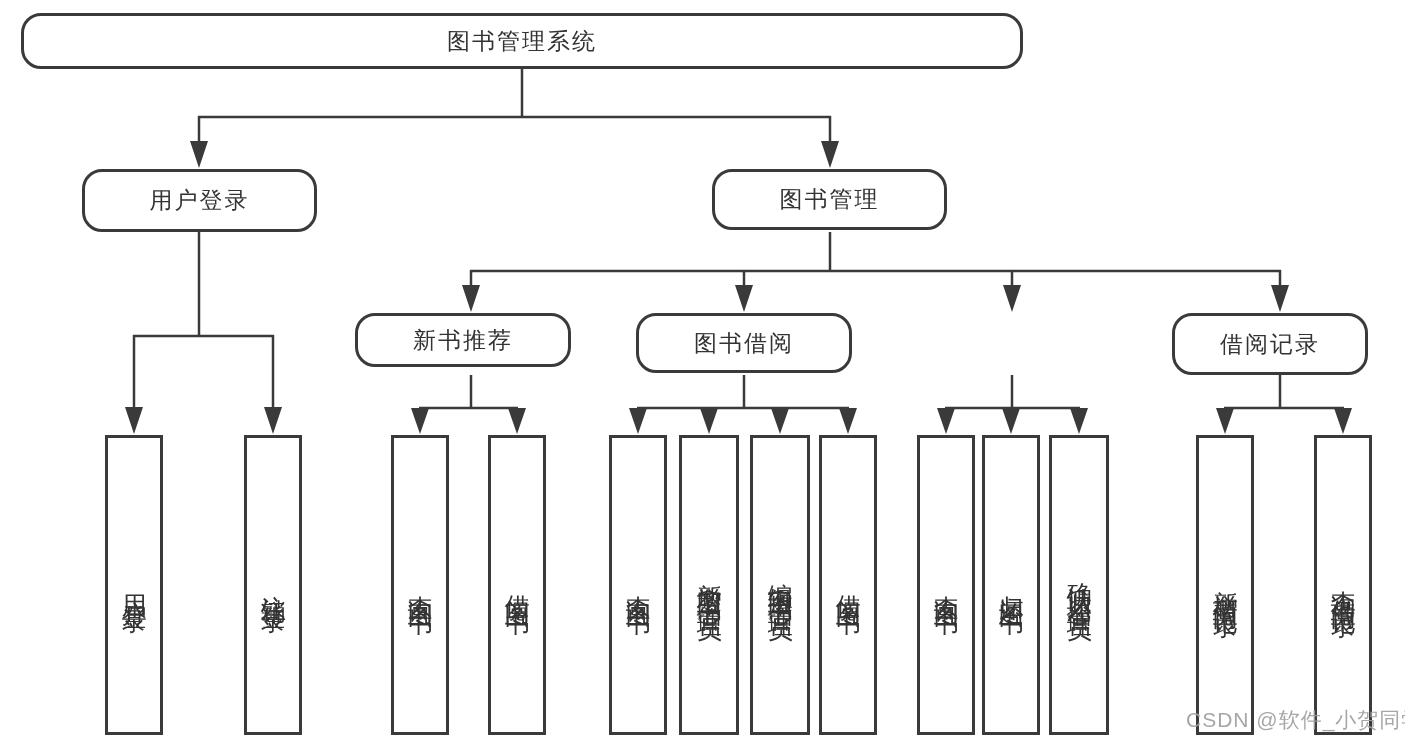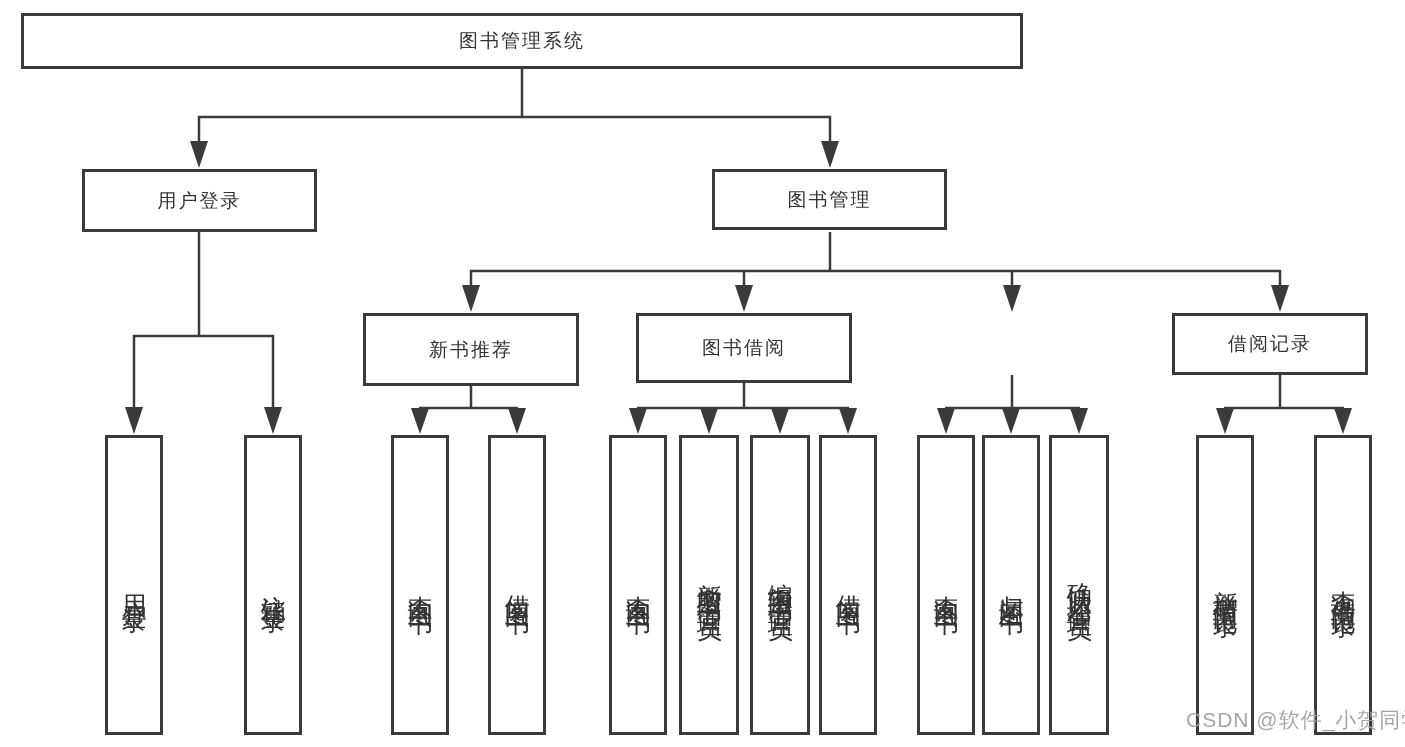--- a/index.html
+++ b/index.html
@@ -14,21 +14,21 @@
   svg.connectors line{stroke:#3a3a3a;stroke-width:2.5;}
   svg.connectors polygon{fill:#3a3a3a;stroke:none;}
   .node{
     position:absolute;
     box-sizing:border-box;
     background:#ffffff;
     border:3px solid #3a3a3a;
     display:flex;align-items:center;justify-content:center;
     color:#333333;
   }
-  .node.h{font-size:19px;letter-spacing:2px;white-space:nowrap;}
+  .node.h{font-size:23px;letter-spacing:2px;white-space:nowrap;border-radius:20px;}
   .node.v{top:435px;height:300px;}
   .vtext{
     writing-mode:vertical-rl;
     text-orientation:mixed;
     font-size:25px;
     letter-spacing:5px;
     line-height:1.1;
     color:#333333;
   }
   .watermark{
@@ -109,22 +109,22 @@
       <polygon points="1216,408 1234,408 1225,434"></polygon>
       <polygon points="1334,408 1352,408 1343,434"></polygon>
     </g>
   </svg>
 
   <div class="node h" style="left:21px;top:13px;width:1002px;height:56px">图书管理系统</div>
 
   <div class="node h" style="left:82px;top:169px;width:235px;height:63px">用户登录</div>
   <div class="node h" style="left:712px;top:169px;width:235px;height:61px">图书管理</div>
 
-  <div class="node h" style="left:363px;top:313px;width:216px;height:73px">新书推荐</div>
-  <div class="node h" style="left:636px;top:313px;width:216px;height:70px">图书借阅</div>
+  <div class="node h" style="left:355px;top:313px;width:216px;height:54px">新书推荐</div>
+  <div class="node h" style="left:636px;top:313px;width:216px;height:60px">图书借阅</div>
   <div class="node h" style="left:1172px;top:313px;width:196px;height:62px">借阅记录</div>
 
   <div class="node v" style="left:105px;width:58px">
     <span class="vtext">用户登录</span>
   </div>
   <div class="node v" style="left:244px;width:58px">
     <span class="vtext">注销登录</span>
   </div>
 
   <div class="node v" style="left:391px;width:58px">

